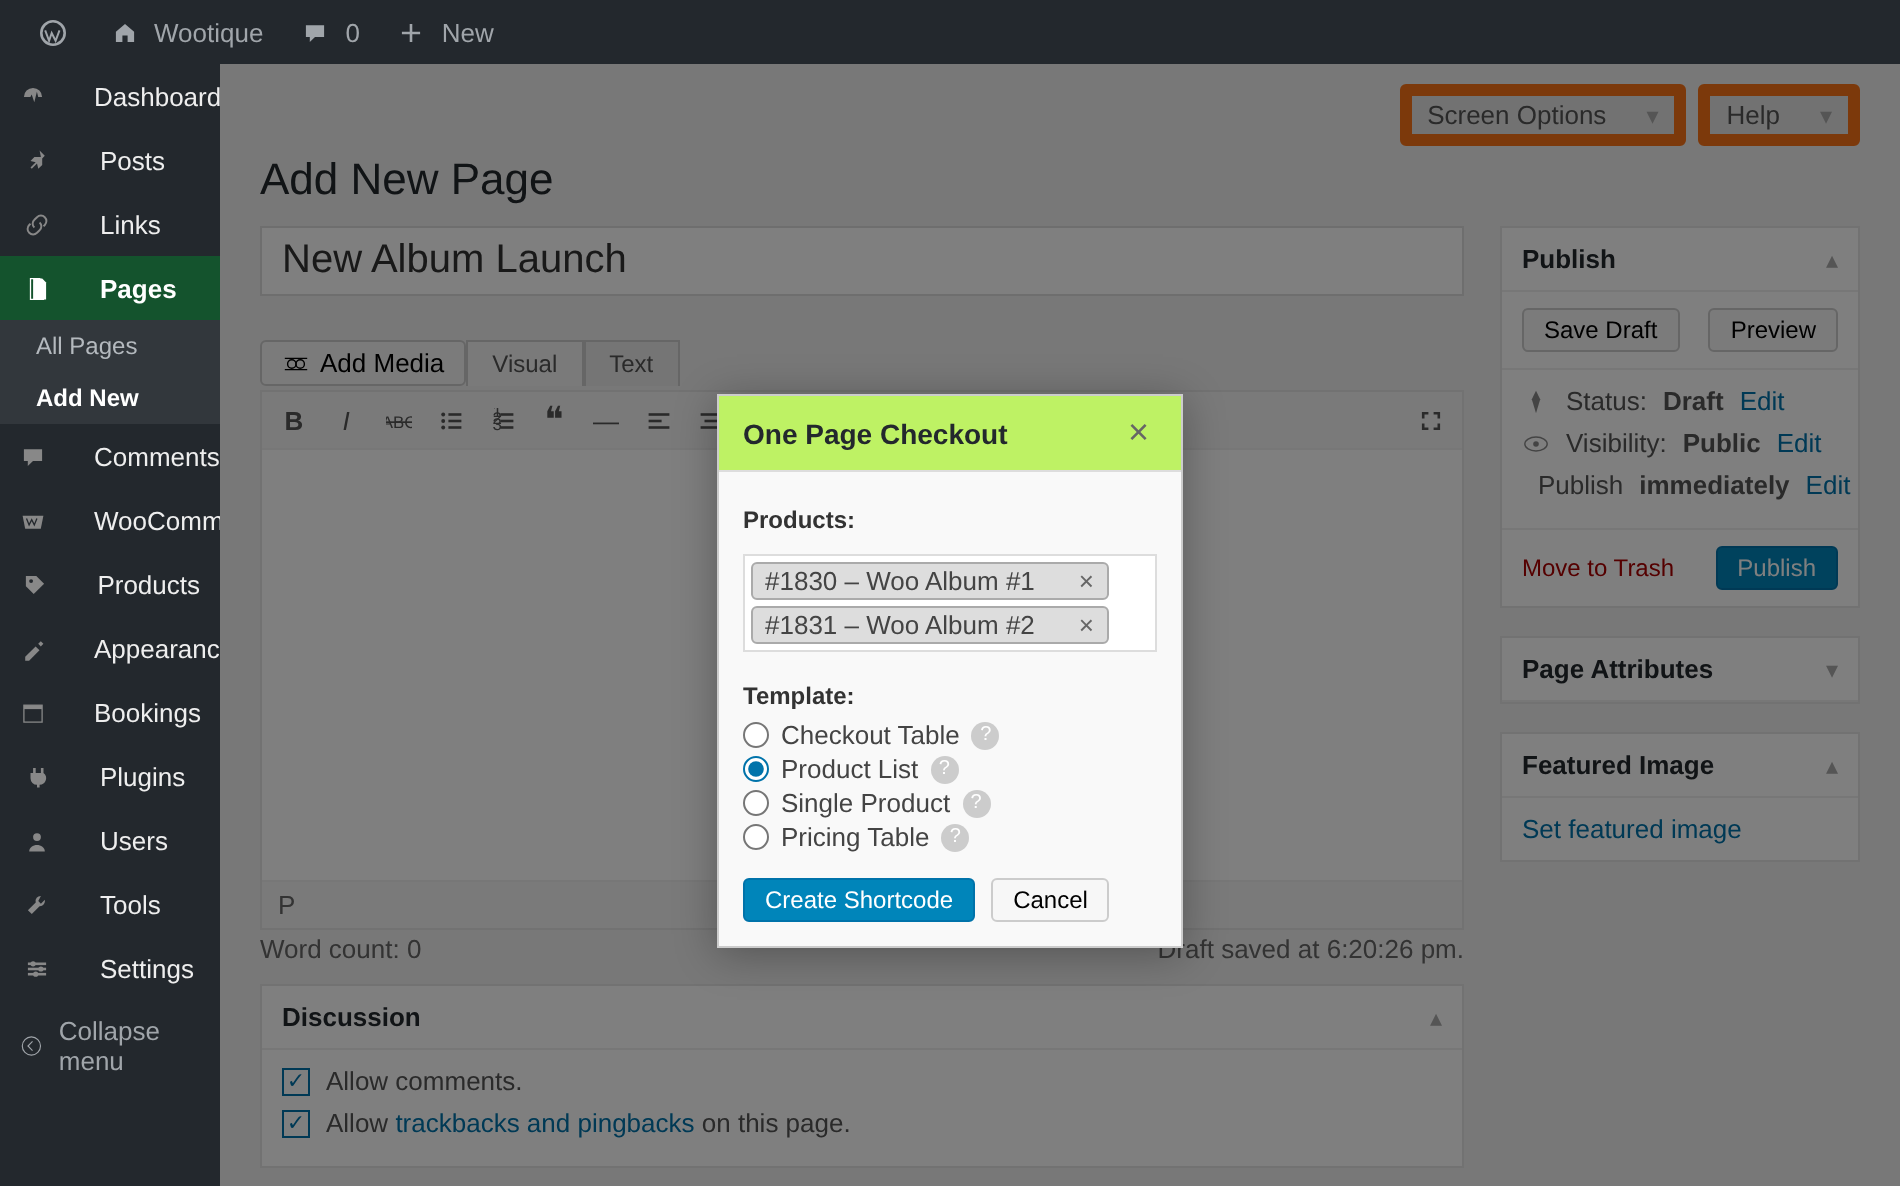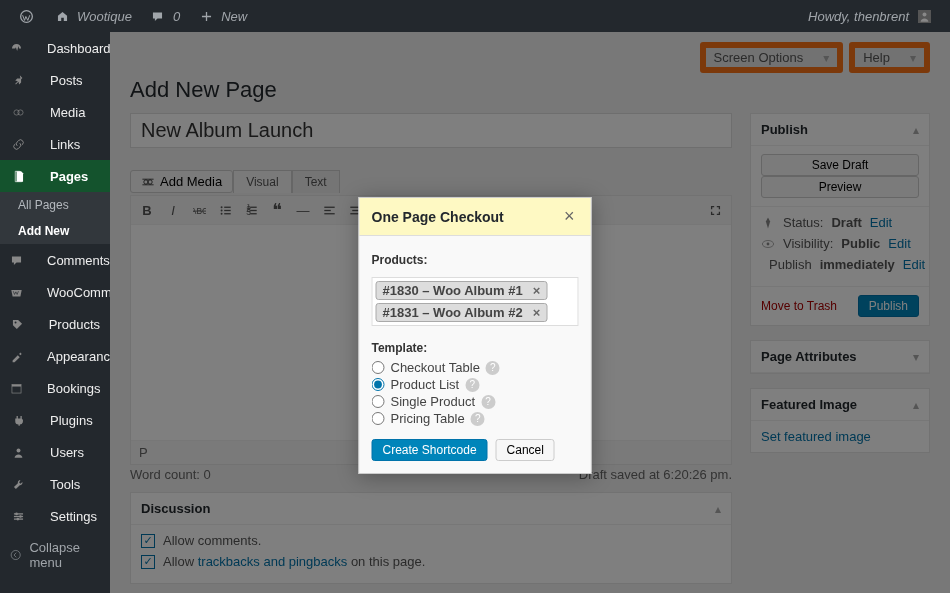--- a/index.html
+++ b/index.html
@@ -1,20 +1,20 @@
 <!DOCTYPE html>
 <html><head>
 <meta charset="utf-8">
 <style>
 * { margin: 0; padding: 0; box-sizing: border-box; font-family: -apple-system, "Segoe UI", Helvetica, Arial, sans-serif; font-size: 13px; }
 body { background: #f1f1f1; color: #444; }
 
 
 .admin-bar { position: fixed; top: 0; left: 0; right: 0; height: 32px; background: #23282d; color: #eee; display: flex; justify-content: space-between; align-items: center; padding: 0 8px; z-index: 1000; font-size: 13px; }
-.admin-bar-left, .admin-bar-right { display: flex; align-items: center; gap: 0; font-style: italic; }
+.admin-bar-left, .admin-bar-right { display: flex; align-items: center; gap: 0; }
 .admin-bar-item { display: flex; align-items: center; gap: 5px; padding: 0 8px; height: 32px; color: #a0a5aa; cursor: pointer; }
 .admin-bar .wicon { width: 20px; height: 20px; display: inline-flex; align-items: center; justify-content: center; font-size: 16px; }
 
 
 .sidebar { position: fixed; top: 32px; left: 0; bottom: 0; width: 110px; background: #23282d; color: #eee; overflow-y: auto; }
 .sidebar-item { display: flex; align-items: center; gap: 24px; padding: 8px 10px; color: #eee; cursor: pointer; font-size: 13px; position: relative; }
 .sidebar-item.active { background: #14532d; color: #fff; font-weight: 600; }
 .sidebar-item.active::after { content: ""; position: absolute; right: -10px; top: 50%; margin-top: -10px; border: 10px solid transparent; border-right-color: #f1f1f1; }
 .sidebar-sub { background: #32373c; }
 .sidebar-sub-item { padding: 6px 10px 6px 18px; color: #b4b9be; cursor: pointer; font-size: 12px; }
@@ -55,35 +55,35 @@
 .metabox { border: 1px solid #e5e5e5; background: #fff; margin-bottom: 14px; }
 .metabox-head { display:flex; justify-content:space-between; align-items:center; padding: 8px 10px; border-bottom: 1px solid #eee; cursor: pointer; }
 .metabox-head h2 { font-size: 13px; font-weight: 700; color: #23282d; }
 .metabox-body { padding: 8px 10px; font-size: 12px; }
 .metabox-body .row { display:flex; align-items:center; gap:8px; margin-bottom: 6px; color:#555; }
 .metabox-body a { color:#0073aa; text-decoration:none; cursor:pointer; }
 .metabox-actions { border-top:1px solid #eee; padding: 8px 10px; display:flex; justify-content:space-between; align-items:center; }
 .link-danger { color:#a00; cursor:pointer; font-size:12px; }
 .btn { border:1px solid #ccc; background:#f7f7f7; padding:3px 10px; border-radius:3px; cursor:pointer; font-size:12px; }
 .btn-primary { background:#0085ba; border-color:#0073aa; color:#fff; }
-.publish-top { display:flex; justify-content:space-between; padding:8px 10px; border-bottom:1px solid #eee;flex-direction:column; }
+.publish-top { display:flex; justify-content:space-between; padding:8px 10px; border-bottom:1px solid #eee; }
 .chev { color:#aaa; font-size:12px; }
 .checkbox { width:14px; height:14px; border:1px solid #0073aa; background:#fff; display:inline-flex; align-items:center; justify-content:center; color:#0073aa; font-size:11px; }
 
 
 .overlay { position: fixed; inset: 32px 0 0 110px; background: rgba(0,0,0,0.5); z-index: 2000; }
 .modal { position: fixed; top: 197px; left: 50%; transform: translateX(-50%); width: 233px; background:#fff; border:1px solid #ccc; z-index: 2001; box-shadow: 0 3px 20px rgba(0,0,0,.3); }
-.modal-head { display:flex; justify-content:space-between; align-items:center; padding: 8px 12px; border-bottom:1px solid #ddd; background:#fef9c3; }
+.modal-head { display:flex; justify-content:space-between; align-items:center; padding: 8px 12px; border-bottom:1px solid #ddd; background:#bef264; }
 .modal-head h3 { font-size:14px; font-weight:600; color:#23282d; }
 .modal-close { font-size:18px; color:#666; cursor:pointer; padding:0 4px; }
 .modal-body { padding: 12px; background:#f9f9f9; }
 .field-row { display:flex; align-items:flex-start; gap:10px; margin-bottom: 10px; flex-direction: column; }
 .field-label { font-weight:600; color:#333; font-size:12px; padding-top:5px; min-width:50px; }
 .tag-box { flex:1; border:1px solid #ddd; background:#fff; padding:3px; display:flex; flex-wrap:wrap; gap:3px; }
-.tag { background:#ddd; border:1px solid #aaa; border-radius:3px; padding:1px 4px 1px 6px; font-size:11px; display:flex; align-items:center; gap:8px;font-weight:bold; }
+.tag { background:#ddd; border:1px solid #aaa; border-radius:3px; padding:1px 4px 1px 6px; font-size:11px; display:flex; align-items:center; gap:20px; }
 .tag-x { color:#666; cursor:pointer; padding:0 2px; }
 .template-group { margin-bottom:12px; }
 .template-group .field-label { display:block; margin-bottom:4px; }
 .radio-row { display:flex; align-items:center; gap:6px; font-size:12px; padding:1px 0; }
 .radio-row input[type=radio] { accent-color:#0073aa; cursor:pointer; }
 .help { width:14px; height:14px; border-radius:50%; background:#ccc; color:#fff; display:inline-flex; align-items:center; justify-content:center; font-size:10px; cursor:help; }
 .modal-actions { display:flex; gap:8px; }
 
 svg { width: 1em; height: 1em; fill: currentColor; display:block; }
 </style>
@@ -118,59 +118,38 @@
       </div>
     <div class="admin-bar-item">
         <span class="wicon">
           <svg viewBox="0 0 20 20">
             <path d="M9 3h2v6h6v2h-6v6H9v-6H3V9h6z"></path>
           </svg>
         </span>
         <span>New</span>
       </div>
   </div>
-  <div class="admin-bar-right">
-    <div class="admin-bar-item">
-        <span>Howdy, thenbrent</span>
-        <span class="wicon">
-          <svg viewBox="0 0 20 20">
-            <rect width="20" height="20" fill="#555"></rect>
-            <circle cx="10" cy="7" r="3" fill="#888"></circle>
-            <path d="M4 18c0-3 3-5 6-5s6 2 6 5" fill="#888"></path>
-          </svg>
-        </span>
-      </div>
-  </div>
 </div>
 
 <div class="sidebar" id="sidebar">
     <div class="sidebar-item">
       <span class="micon">
         <svg viewBox="0 0 20 20">
           <path d="M10 3a7 7 0 017 7h-3l-1-4-2 8-2-6-1 2H3a7 7 0 017-7z"></path>
         </svg>
       </span>
       <span>Dashboard</span>
     </div>
     <div class="sidebar-item">
       <span class="micon">
         <svg viewBox="0 0 20 20">
           <path d="M12 2l4 4-2 2v5l-3 3-1-4-4 4-1-1 4-4-4-1 3-3h5z"></path>
         </svg>
       </span>
       <span>Posts</span>
-    </div>
-    <div class="sidebar-item">
-      <span class="micon">
-        <svg viewBox="0 0 20 20">
-          <circle cx="7" cy="10" r="4" fill="none" stroke="currentColor"></circle>
-          <circle cx="13" cy="10" r="4" fill="none" stroke="currentColor"></circle>
-        </svg>
-      </span>
-      <span>Media</span>
     </div>
     <div class="sidebar-item">
       <span class="micon">
         <svg viewBox="0 0 20 20">
           <path d="M8 12a4 4 0 010-6l2-2a4 4 0 016 6l-1 1M12 8a4 4 0 010 6l-2 2a4 4 0 01-6-6l1-1" fill="none" stroke="currentColor" stroke-width="1.5"></path>
         </svg>
       </span>
       <span>Links</span>
     </div>
     <div class="sidebar-item active">

